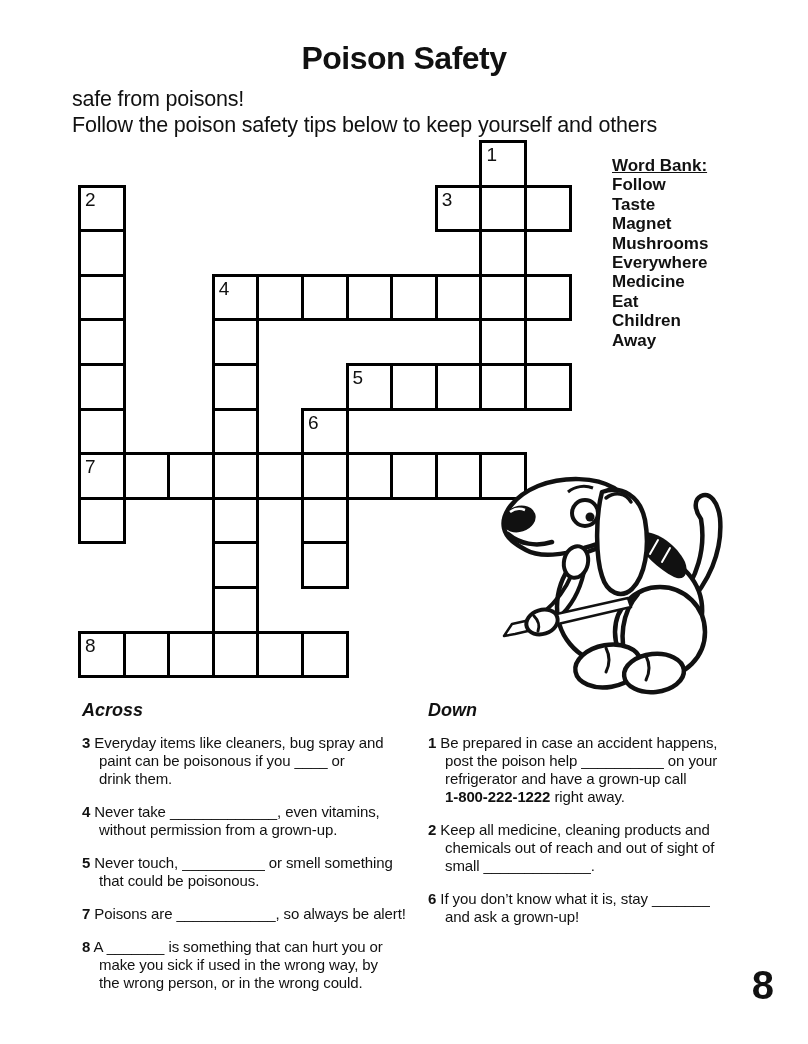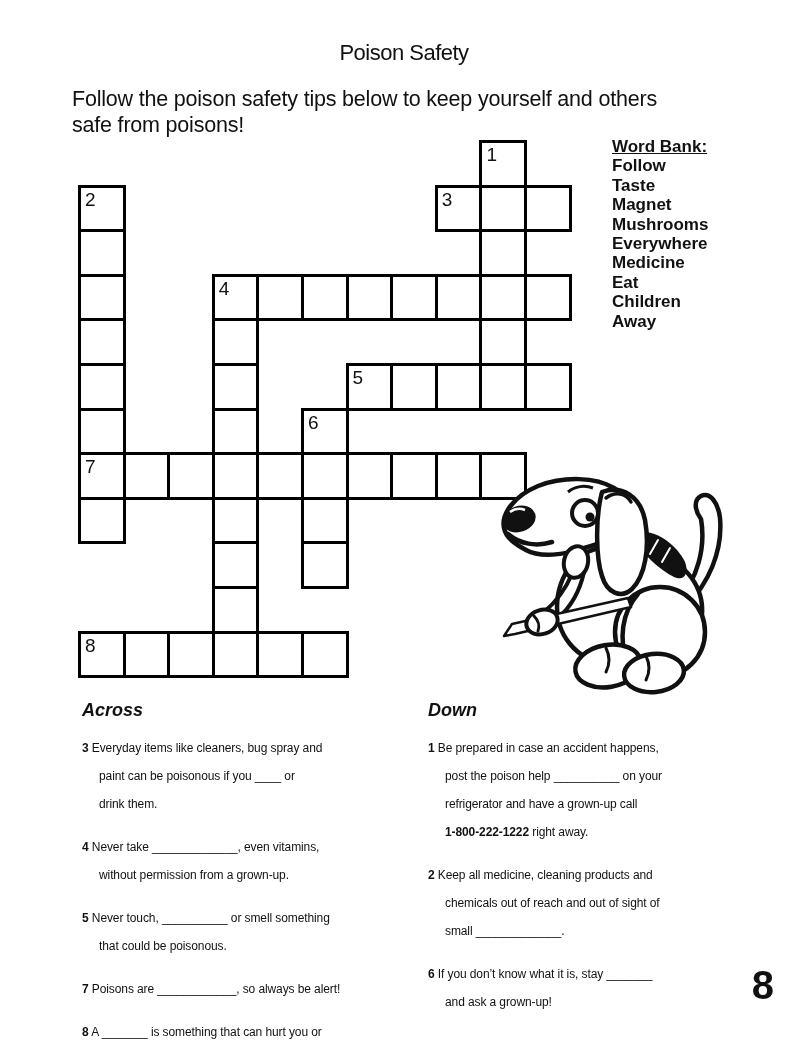--- a/index.html
+++ b/index.html
@@ -2,56 +2,56 @@
 <html><head>
 <meta charset="utf-8">
 <style>
   html,body { margin:0; padding:0; background:#fff; }
   .page {
     position:relative; width:808px; height:1044px; background:#ffffff;
     font-family:"Liberation Sans", sans-serif; color:#111; overflow:hidden;
   }
   .title {
     position:absolute; top:40px; left:0; width:100%; text-align:center;
-    font-size:22px; font-weight:400; letter-spacing:-0.5px; margin:0;
+    font-size:32px; font-weight:700; letter-spacing:-0.5px; margin:0;
   }
   .intro {
     position:absolute; left:72px; top:87px; font-size:21.5px; line-height:25.5px;
     font-weight:400; letter-spacing:-0.2px;
   }
   .wordbank { position:absolute; left:612px; top:137px; font-weight:700; font-size:17px; line-height:19.4px; }
-  .wb-head { text-decoration:underline; }
+  .wb-head { text-decoration:underline;margin-top:19px; }
   .grid { position:absolute; left:78px; top:140px; width:494px; height:539px; }
   .cell {
     position:absolute; width:47.6px; height:47.6px; box-sizing:border-box;
     border:3px solid #000; background:#fff;
   }
   .cellnum { position:absolute; left:4px; top:1px; font-size:19px; font-weight:400; color:#111; }
   .clues-across { position:absolute; left:82px; top:700px; width:340px; }
   .clues-down  { position:absolute; left:428px; top:700px; width:330px; }
   .clues-head { font-size:18px; font-weight:700; margin:0 0 13px 0;font-style:italic; }
   .clue {
-    font-size:12px; line-height:28px; margin-bottom:15px;
+    font-size:15px; line-height:18px; margin-bottom:15px;
     padding-left:17px; text-indent:-17px; white-space:pre-line; letter-spacing:-0.1px;
   }
   .cnum { font-weight:700; }
   .bold { font-weight:700; }
   .pagenum { position:absolute; right:34px; top:963px; font-size:40px; font-weight:700; }
   .dog { position:absolute; left:488px; top:470px; }
 </style>
 </head>
 <body>
 
 <div class="page">
 
   <h1 class="title">Poison Safety</h1>
 
   <div class="intro">
+    <div>safe from poisons!</div>
     <div>Follow the poison safety tips below to keep yourself and others</div>
-    <div>safe from poisons!</div>
   </div>
 
   <div class="wordbank">
     <div class="wb-head">Word Bank:</div>
     <div>
         <div>Follow</div>
         <div>Taste</div>
         <div>Magnet</div>
         <div>Mushrooms</div>
         <div>Everywhere</div>

